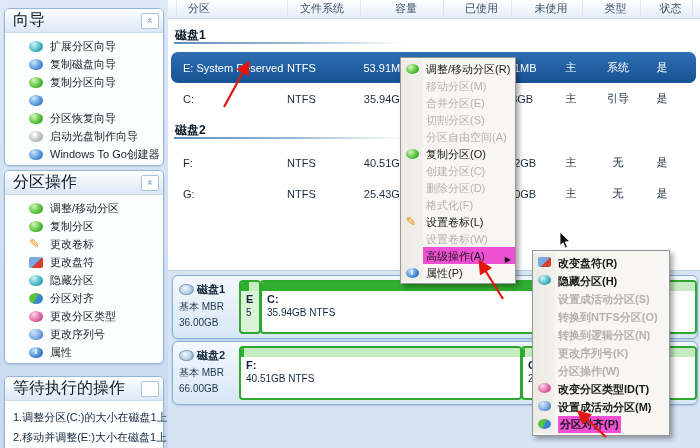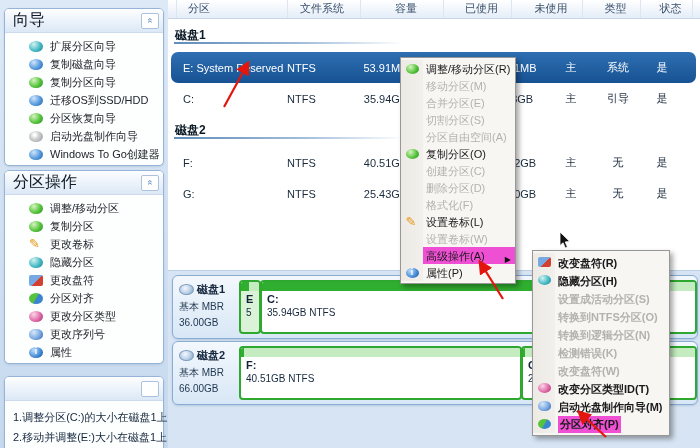--- a/index.html
+++ b/index.html
@@ -104,21 +104,20 @@
           <div class="side-item">
             <span class="dicon g-blue-disk"></span>
             <span class="lbl">复制磁盘向导</span>
           </div>
           <div class="side-item">
             <span class="dicon g-green-disk"></span>
             <span class="lbl">复制分区向导</span>
           </div>
           <div class="side-item">
             <span class="dicon g-blue-disk"></span>
-            <span class="lbl">迁移OS到SSD/HDD</span>
           </div>
           <div class="side-item">
             <span class="dicon g-green-disk"></span>
             <span class="lbl">分区恢复向导</span>
           </div>
           <div class="side-item">
             <span class="dicon g-grey-disc"></span>
             <span class="lbl">启动光盘制作向导</span>
           </div>
           <div class="side-item">
@@ -140,48 +139,49 @@
           </div>
           <div class="side-item">
             <span class="dicon g-green-disk"></span>
             <span class="lbl">复制分区</span>
           </div>
           <div class="side-item">
             <span class="dicon g-pencil"></span>
             <span class="lbl">更改卷标</span>
           </div>
           <div class="side-item">
+            <span class="dicon g-drive-letter"></span>
+            <span class="lbl">更改盘符</span>
+          </div>
+          <div class="side-item">
             <span class="dicon g-teal-disk"></span>
             <span class="lbl">隐藏分区</span>
           </div>
           <div class="side-item">
-            <span class="dicon g-drive-letter"></span>
-            <span class="lbl">更改盘符</span>
-          </div>
-          <div class="side-item">
             <span class="dicon g-align"></span>
             <span class="lbl">分区对齐</span>
           </div>
           <div class="side-item">
             <span class="dicon g-pink-disk"></span>
             <span class="lbl">更改分区类型</span>
           </div>
           <div class="side-item">
             <span class="dicon g-serial"></span>
             <span class="lbl">更改序列号</span>
           </div>
           <div class="side-item">
             <span class="dicon g-info"></span>
             <span class="lbl">属性</span>
           </div>
         </div>
     </div>
 
     <div class="panel" id="panel-pending">
       <div class="panel-hd">
+        <span class="ttl">等待执行的操作</span>
         <span class="collapse"></span>
       </div>
       <div class="panel-items" id="pending-items" style="padding-top:6px;">
           <div class="pending-item">1.调整分区(C:)的大小在磁盘1上</div>
           <div class="pending-item">2.移动并调整(E:)大小在磁盘1上</div>
           <div class="pending-item">3.移动并调整(E:)大小在磁盘1上</div>
         </div>
     </div>
   </div>
 
@@ -432,43 +432,43 @@
       </div>
       <div class="mitem disabled">
         <span class="mgut"></span>
         <span class="mbody">
           <span class="mlabel">转换到逻辑分区(N)</span>
         </span>
       </div>
       <div class="mitem disabled">
         <span class="mgut"></span>
         <span class="mbody">
-          <span class="mlabel">检测错误(K)</span>
-        </span>
-      </div>
-      <div class="mitem disabled">
-        <span class="mgut"></span>
-        <span class="mbody">
-          <span class="mlabel">改变盘符(W)</span>
+          <span class="mlabel">更改序列号(K)</span>
+        </span>
+      </div>
+      <div class="mitem disabled">
+        <span class="mgut"></span>
+        <span class="mbody">
+          <span class="mlabel">分区操作(W)</span>
         </span>
       </div>
       <div class="mitem">
         <span class="mgut">
           <span class="dicon g-pink-disk"></span>
         </span>
         <span class="mbody">
           <span class="mlabel">改变分区类型ID(T)</span>
         </span>
       </div>
       <div class="mitem">
         <span class="mgut">
           <span class="dicon g-serial"></span>
         </span>
         <span class="mbody">
-          <span class="mlabel">启动光盘制作向导(M)</span>
+          <span class="mlabel">设置成活动分区(M)</span>
         </span>
       </div>
       <div class="mitem">
         <span class="mgut">
           <span class="dicon g-align"></span>
         </span>
         <span class="mbody">
           <span class="mlabel hl">分区对齐(P)</span>
         </span>
       </div>

